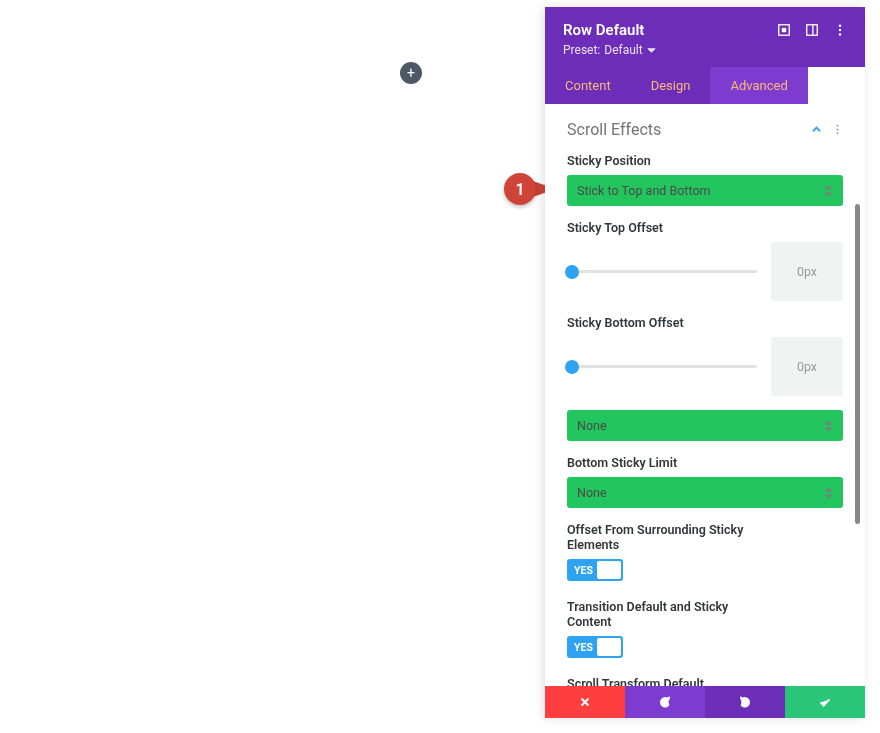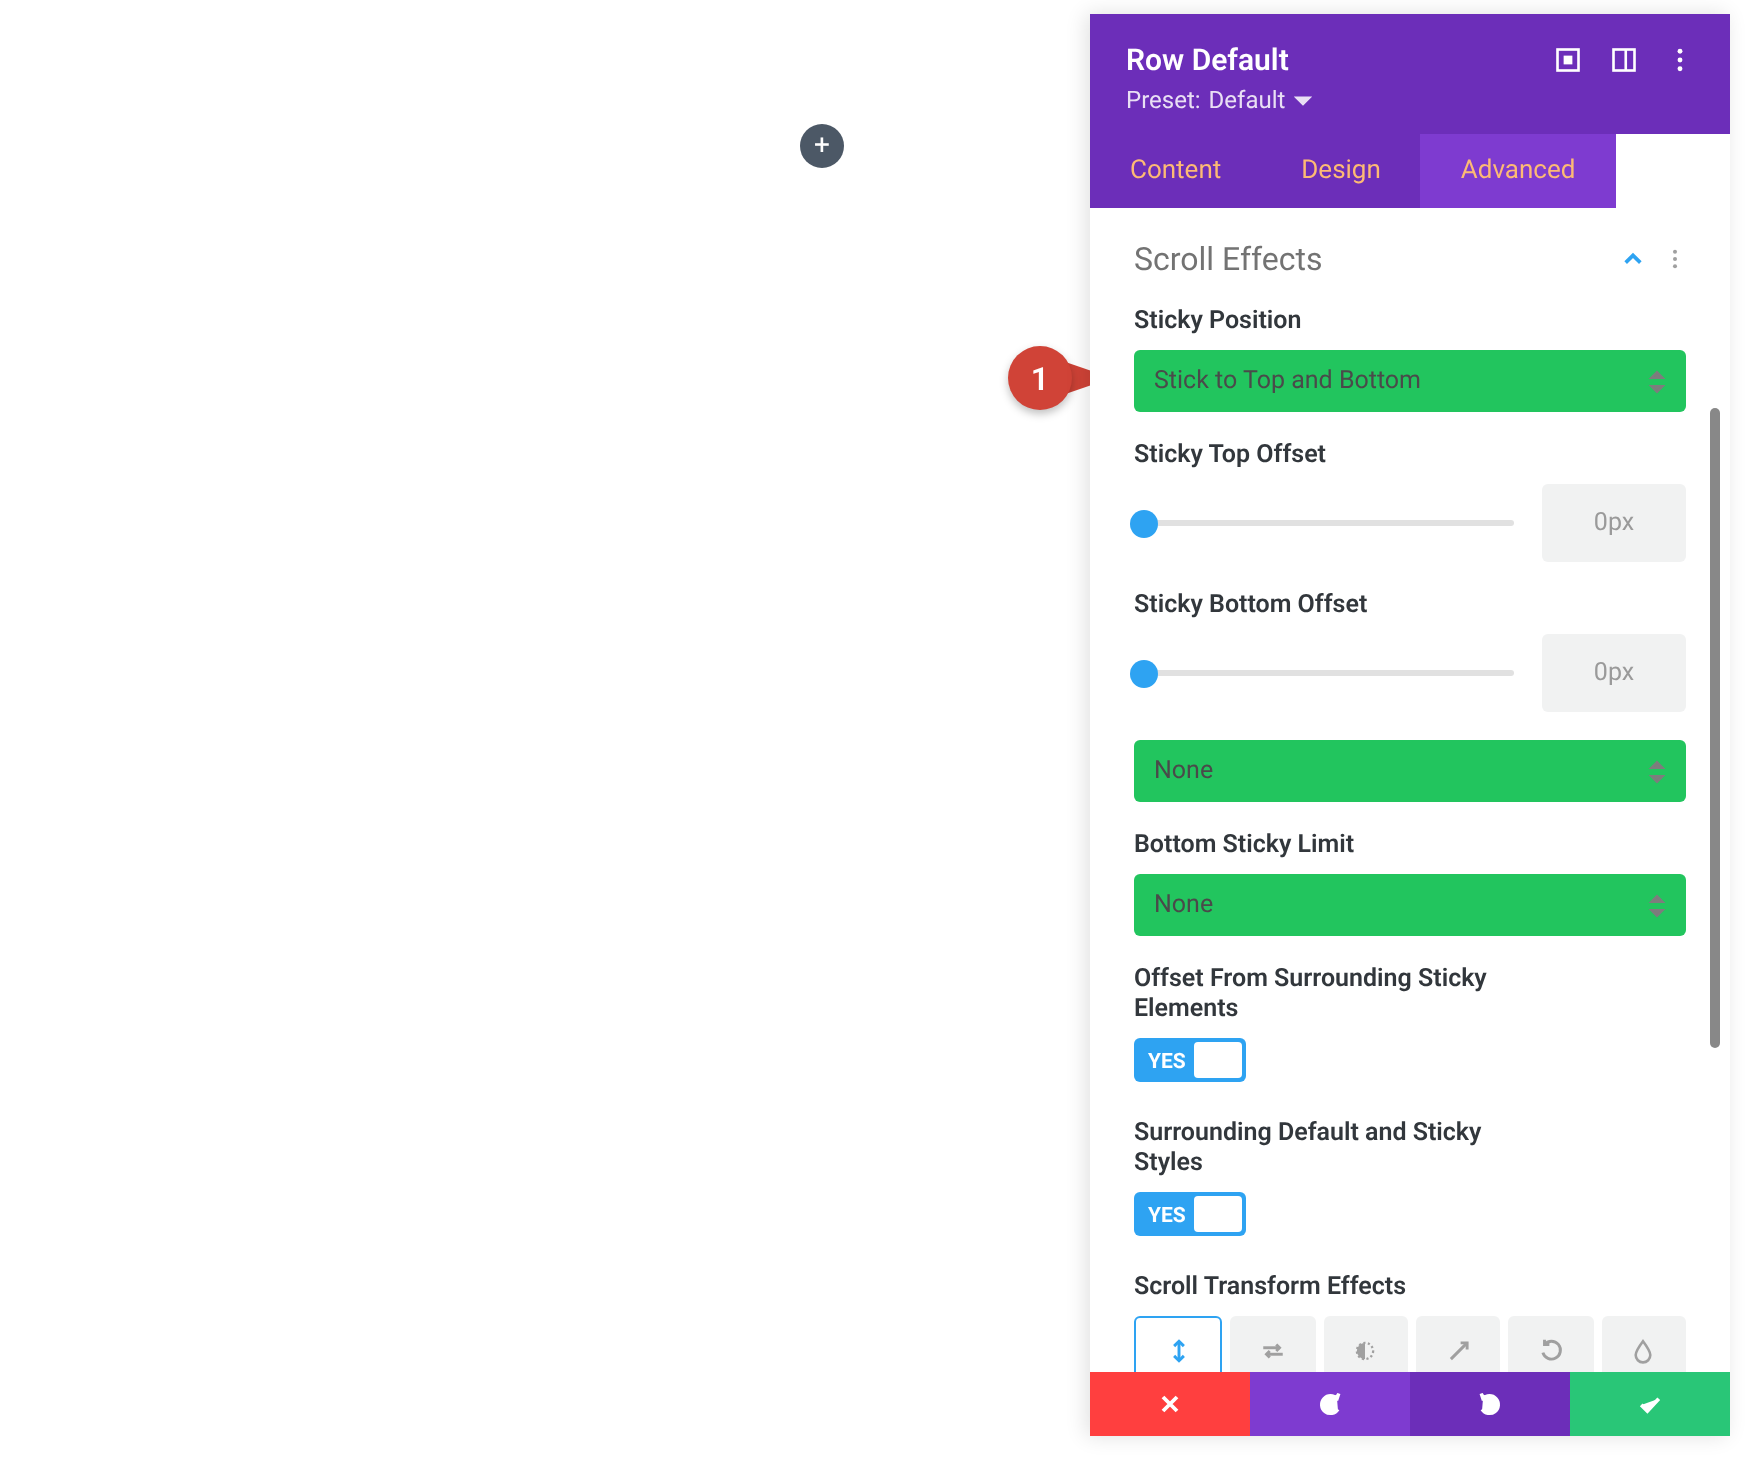--- a/index.html
+++ b/index.html
@@ -130,21 +130,21 @@
   .slider { flex:1; position:relative; height:22px; display:flex; align-items:center;}
   .track{height:3px;width:100%;background:#e1e1e1;border-radius:2px;}
   .thumb{position:absolute;left:0;top:50%;transform:translate(-2px,-50%);width:14px;height:14px;border-radius:50%;background:#2ea3f2;}
   .slider-val {
     width:72px;
     background:#f1f2f2;
     color:#9a9a9a;
     font-size:12.5px;
     text-align:center;
     border-radius:3px;
-    padding:12px 4px;
+    padding:22px 4px;
   }
 
   .toggle {
     display:inline-flex;
     align-items:center;
     background:#2ea3f2;
     border-radius:3px;
     height:22px;
     width:56px;
     position:relative;
@@ -302,29 +302,29 @@
 
     <div class="field">
       <label class="field-label" style="max-width:180px">Offset From Surrounding Sticky Elements</label>
       <div class="toggle">
         <span>YES</span>
         <div class="knob"></div>
       </div>
     </div>
 
     <div class="field">
-      <label class="field-label" style="max-width:190px">Surrounding Default and Sticky Styles</label>
+      <label class="field-label" style="max-width:190px">Transition Default and Sticky Content</label>
       <div class="toggle">
         <span>YES</span>
         <div class="knob"></div>
       </div>
     </div>
 
     <div class="field" style="margin-bottom:4px">
-      <label class="field-label">Scroll Transform Effects</label>
+      <label class="field-label">Scroll Transform Default</label>
       <div class="eff-row">
         <div class="eff-btn active">
             <svg viewBox="0 0 16 16" stroke-width="1.8">
               <path d="M8 2 V14"></path>
               <path d="M5 5 L8 2 L11 5"></path>
               <path d="M5 11 L8 14 L11 11"></path>
             </svg>
           </div>
         <div class="eff-btn">
             <svg viewBox="0 0 16 16" stroke-width="1.8">

